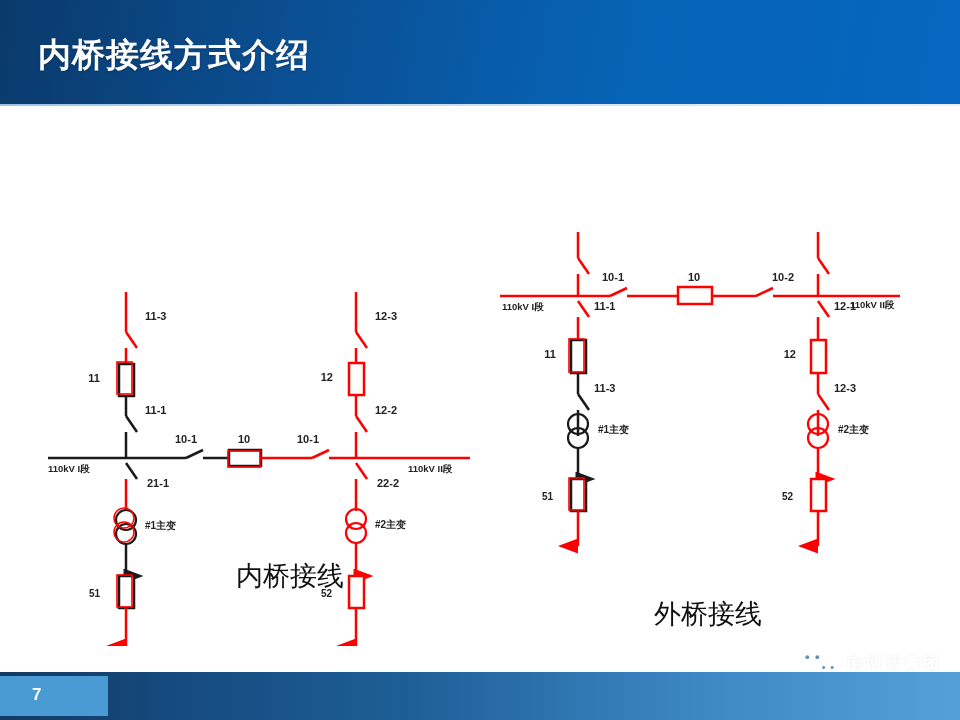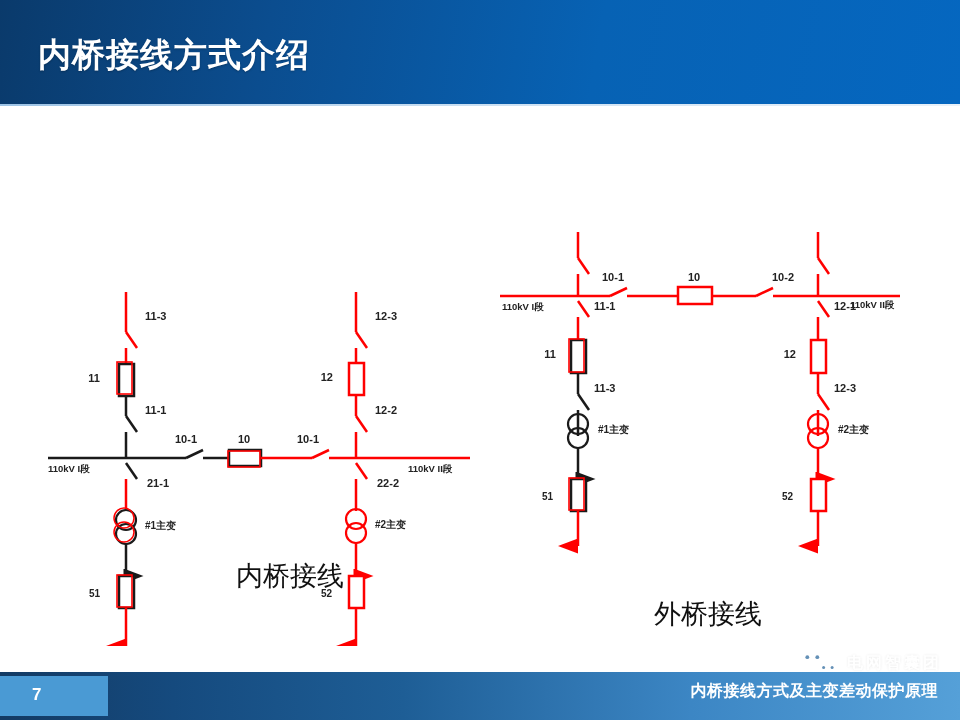--- a/index.html
+++ b/index.html
@@ -257,15 +257,14 @@
           <circle cx="37.1" cy="21.5" r="1.5" fill="#1e5e96"></circle>
         </g>
       </svg>
     </span>
     <span class="wm-text">电网智囊团</span>
   </div>
 
   <div class="footer"></div>
   <div class="page-badge"></div>
   <div class="page-num">7</div>
-  <div class="footer-text">内桥接线方式及主变差动保护原理</div>
 
 </div>
 
 </body></html>

